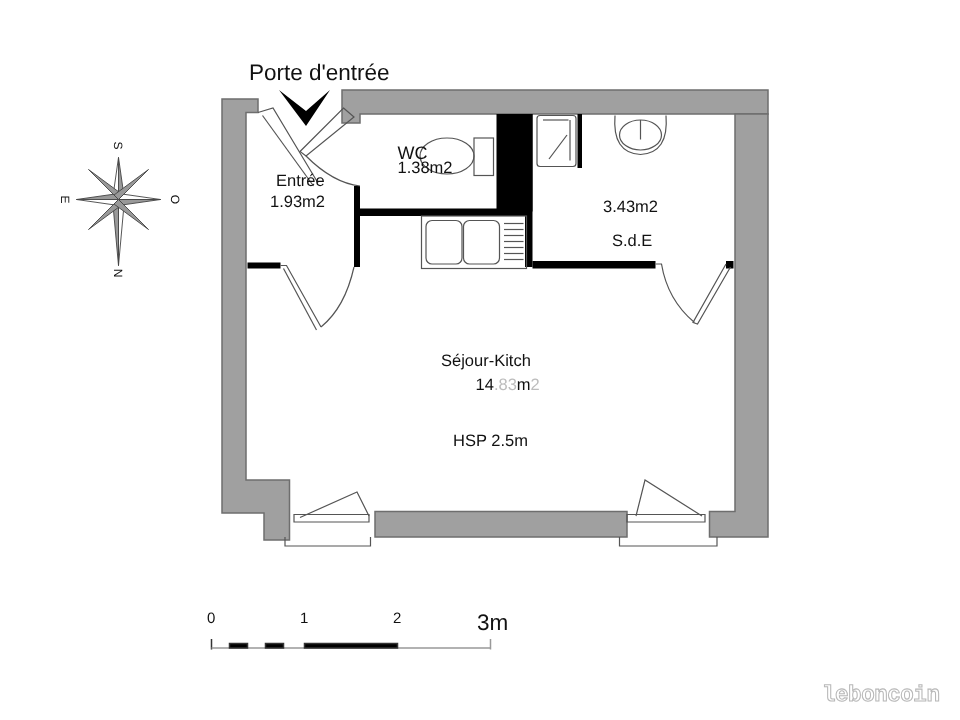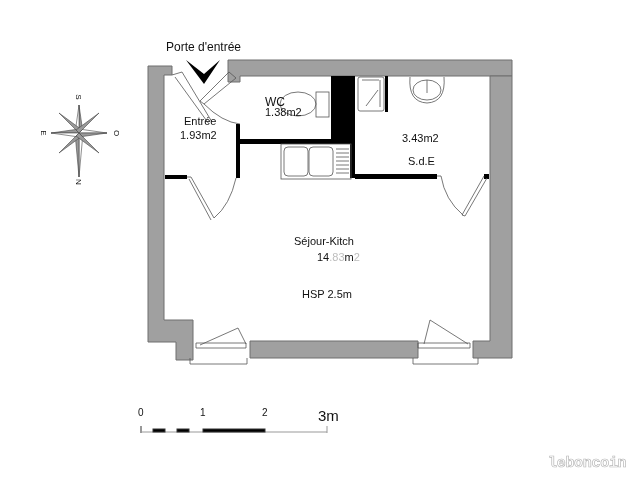--- a/index.html
+++ b/index.html
@@ -106,21 +106,21 @@
   <g stroke="#333" stroke-width="1">
     <line x1="141" y1="426" x2="141" y2="433"></line>
     <line x1="141" y1="432" x2="327" y2="432" stroke="#999"></line>
     <rect x="153" y="429" width="12" height="3" fill="#000"></rect>
     <rect x="177" y="429" width="12" height="3" fill="#000"></rect>
     <rect x="203" y="429" width="62" height="3" fill="#000"></rect>
     <line x1="327" y1="426" x2="327" y2="433" stroke="#999"></line>
   </g>
 </svg>
 
-<div class="lbl" style="left:166px;top:41px;font-size:12px;">Porte d'entrée</div>
+<div class="lbl" style="left:166px;top:41px;font-size:15px;">Porte d'entrée</div>
 
 <div class="lbl" style="left:184px;top:116px;">Entrée</div>
 <div class="lbl" style="left:180px;top:130px;">1.93m2</div>
 
 <div class="lbl" style="left:265px;top:96px;font-size:12px;">WC</div>
 <div class="lbl" style="left:265px;top:107px;text-align:right;">1.38m2</div>
 
 <div class="lbl" style="left:408px;top:116px;margin-top:40px;">S.d.E</div>
 <div class="lbl" style="left:402px;top:133px;">3.43m2</div>
 

